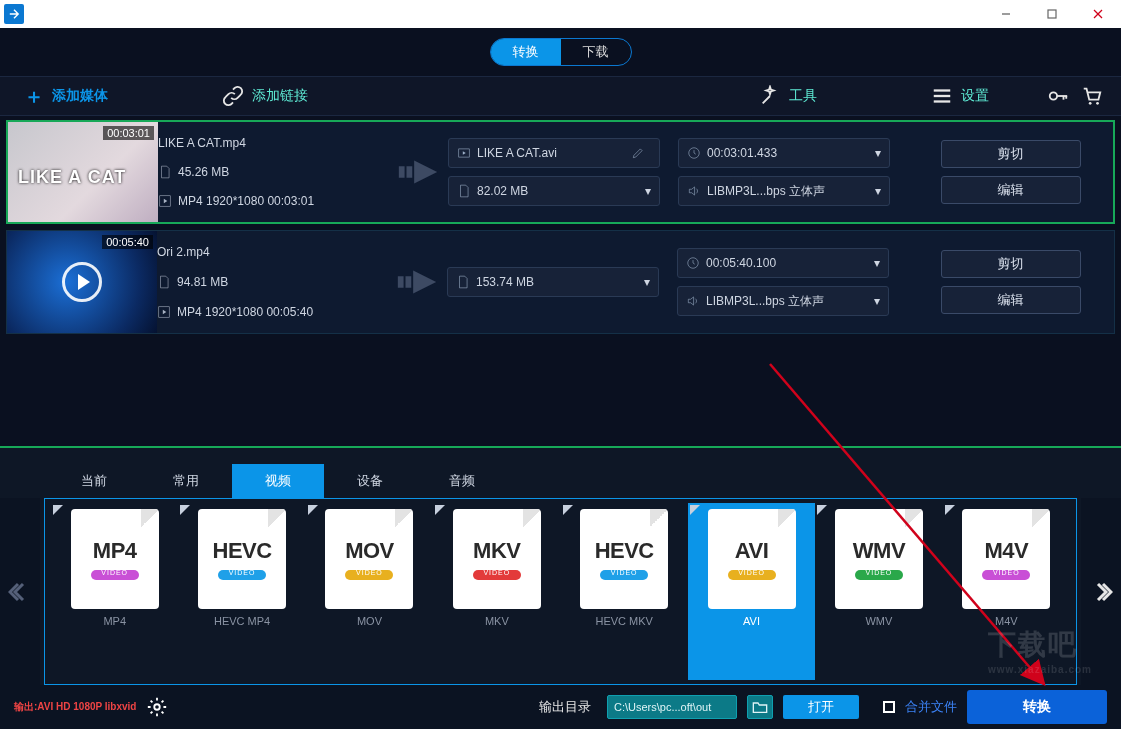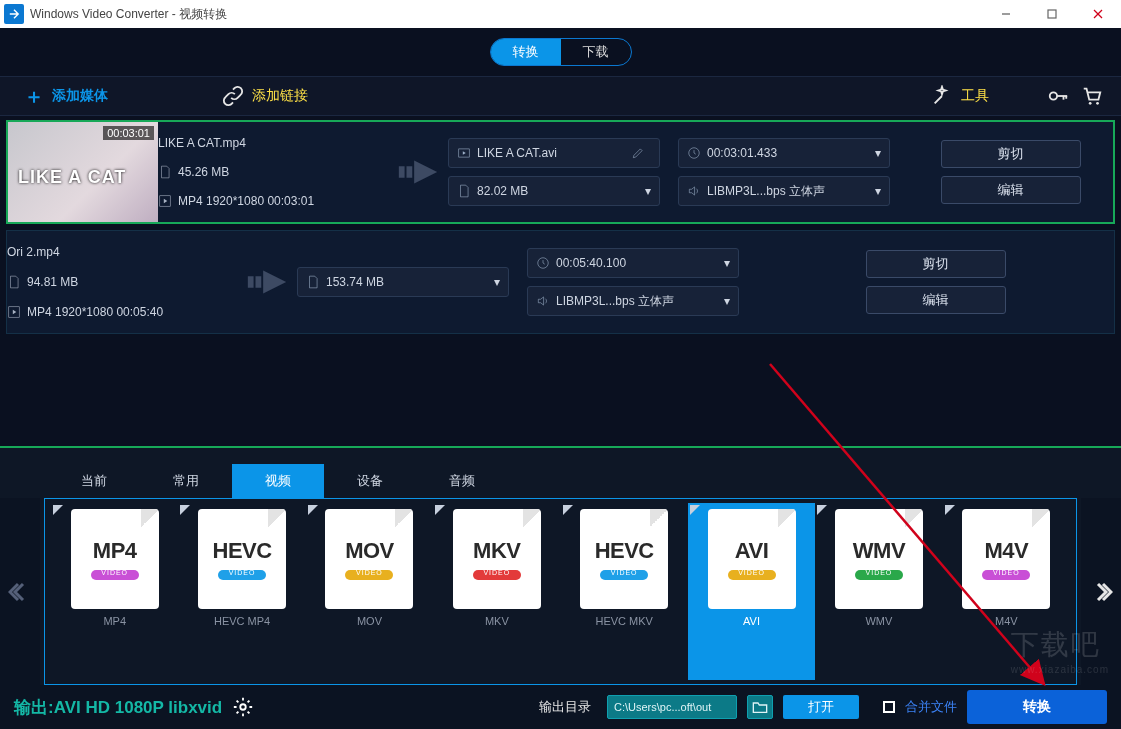--- a/index.html
+++ b/index.html
@@ -16,21 +16,21 @@
 .win-btn svg { width:10px; height:10px; }
 
 
 .mode-row { height:48px; display:flex; align-items:center; justify-content:center; background:#0a1020; }
 .mode-pill { display:flex; border:1px solid #0b78d1; border-radius:16px; overflow:hidden; height:28px; }
 .mode-pill .seg { width:70px; display:flex; align-items:center; justify-content:center; font-size:13px; color:#ddd; }
 .mode-pill .seg.active { background:#0b95e8; color:#fff; }
 
 
 .toolbar { height:40px; background:#0f1628; display:flex; align-items:center; padding:0 12px; border-top:1px solid #1b2740;border-bottom:1px solid #1b2740; }
-.tbtn { display:flex; align-items:center; gap:8px; color:#fde047; font-size:14px; padding:0 12px; height:40px; }
+.tbtn { display:flex; align-items:center; gap:8px; color:#5eead4; font-size:14px; padding:0 12px; height:40px; }
 .tbtn.add { color:#0b95e8; font-weight:bold; margin-right:90px; }
 .tbtn.add .plus { font-size:20px; font-weight:bold; }
 .flex-grow { flex:1; }
 .ticon { width:22px; height:22px; display:flex; align-items:center; justify-content:center; }
 .ticon svg { width:22px; height:22px; }
 
 
 .media-list { padding:4px 6px; }
 .media-item { display:flex; align-items:stretch; height:104px; background:#0e1a30; border:1px solid #143047; margin-bottom:6px; }
 .media-item.selected { border:2px solid #17a858; }
@@ -68,44 +68,43 @@
 .fmt-card .corner { position:absolute; left:2px; top:2px; width:0; height:0; border-top:10px solid #c7d0de; border-right:10px solid transparent; }
 .doc { width:88px; height:100px; background:#fff; border-radius:4px; position:relative; display:flex; flex-direction:column; align-items:center; justify-content:center; }
 .doc:before { content:""; position:absolute; right:0; top:0; width:18px; height:18px; background:linear-gradient(135deg,#e3e3e3 50%, transparent 50%); border-top-right-radius:4px; }
 .doc .big { font-weight:900; font-size:22px; color:#2a2a2a; letter-spacing:-0.5px; }
 .doc .pill { width:48px; height:10px; border-radius:5px; margin-top:6px; position:relative; }
 .doc .pill:after { content:"VIDEO"; position:absolute; left:0; right:0; text-align:center; top:-1px; font-size:7px; color:#fff; letter-spacing:1px; }
 .fmt-label { color:#8a93a3; font-size:11px; margin-top:6px; }
 
 
 .footer { position:absolute; left:0; right:0; bottom:0; height:44px; background:#0b1322; display:flex; align-items:center; padding:0 14px; gap:10px; }
-.footer .lbl { color:#14b8a6; font-size:17px; font-weight:bold; }
+.footer .lbl { color:#ef4444; font-size:10px; font-weight:bold; }
 .footer .gear { width:22px; height:22px; }
 .footer .path { width:130px; height:24px; background:#0c7a87; border:1px solid #0fa0b0; color:#dff4f6; font-size:11px; padding:7px 6px; display:flex; align-items:center; border-radius:2px; margin-left:6px; }
 .footer .folder { width:26px; height:24px; background:#0c7a87; border:1px solid #0fa0b0; display:flex; align-items:center; justify-content:center; border-radius:2px; }
 .footer .open { width:76px; height:24px; background:#0b95e8; color:#fff; font-size:13px; display:flex; align-items:center; justify-content:center; border-radius:2px; }
 .footer .chk { width:12px; height:12px; border:2px solid #fff; margin-left:14px; }
 .footer .conv-btn { width:140px; height:34px; background:#0b62d9; color:#fff; font-size:14px; font-weight:bold; display:flex; align-items:center; justify-content:center; margin-left:auto; border-radius:3px; }
 
 
 .red-arrow { position:absolute; pointer-events:none; }
-.watermark { position:absolute; right:12px; bottom:54px; color:rgba(255,255,255,.15); font-size:28px; font-weight:normal; letter-spacing:2px; pointer-events:none; }
+.watermark { position:absolute; right:29px; bottom:54px; color:rgba(255,255,255,.15); font-size:28px; font-weight:bold; letter-spacing:2px; pointer-events:none; }
 .watermark small { display:block; font-size:10px; color:rgba(255,255,255,.12); letter-spacing:1px; }
 </style>
 </head>
 <body>
 
 <div class="titlebar">
   <div class="titlebar-icon">
     <svg viewBox="0 0 20 20">
         <rect width="20" height="20" fill="#0b78d1"></rect>
         <path d="M4 10h12M10 4l6 6-6 6" stroke="#fff" stroke-width="2" fill="none"></path>
       </svg>
   </div>
-  <span class="titlebar-text">Windows Video Converter - 视频转换</span>
   <div class="win-controls">
     <div class="win-btn">
         <svg viewBox="0 0 10 10">
           <line x1="1" y1="5" x2="9" y2="5" stroke="#666" stroke-width="1.3"></line>
         </svg>
       </div>
     <div class="win-btn">
         <svg viewBox="0 0 10 10">
           <rect x="1" y="1" width="8" height="8" stroke="#666" fill="none" stroke-width="1.2"></rect>
         </svg>
@@ -141,20 +140,30 @@
   </div>
   <div class="flex-grow"></div>
   <div class="tbtn">
     <span class="ticon">
         <svg viewBox="0 0 24 24">
           <path d="M12 2l1 3 3 1-3 1-1 3-1-3-3-1 3-1 1-3zM4 20l8-8" stroke="#e6e6e6" stroke-width="2" fill="none"></path>
         </svg>
       </span>
     <span>工具</span>
   </div>
+  <div class="tbtn" style="margin-left:90px">
+    <span class="ticon">
+        <svg viewBox="0 0 24 24">
+          <line x1="3" y1="6" x2="21" y2="6" stroke="#e6e6e6" stroke-width="2.5"></line>
+          <line x1="3" y1="12" x2="21" y2="12" stroke="#e6e6e6" stroke-width="2.5"></line>
+          <line x1="3" y1="18" x2="21" y2="18" stroke="#e6e6e6" stroke-width="2.5"></line>
+        </svg>
+      </span>
+    <span>设置</span>
+  </div>
   <div class="tbtn" style="margin-left:40px;padding:0 6px">
     <span class="ticon">
         <svg viewBox="0 0 24 24">
           <circle cx="7" cy="12" r="4" stroke="#e6e6e6" stroke-width="2" fill="none"></circle>
           <line x1="11" y1="12" x2="22" y2="12" stroke="#e6e6e6" stroke-width="2"></line>
           <line x1="18" y1="12" x2="18" y2="16" stroke="#e6e6e6" stroke-width="2"></line>
           <line x1="21" y1="12" x2="21" y2="15" stroke="#e6e6e6" stroke-width="2"></line>
         </svg>
       </span>
   </div>
@@ -234,20 +243,24 @@
         <span class="right-icon">▾</span>
       </div>
     </div>
     <div class="btns-col">
       <div class="act-btn">剪切</div>
       <div class="act-btn">编辑</div>
     </div>
   </div>
 
   <div class="media-item">
+    <div class="thumb t2">
+      <div class="dur">00:05:40</div>
+      <div class="play"></div>
+    </div>
     <div class="meta">
       <div class="row">
           <span>Ori 2.mp4</span>
         </div>
       <div class="row">
           <svg viewBox="0 0 24 24">
             <path d="M6 2h9l4 4v16H6z" stroke="#a8b2c3" fill="none"></path>
           </svg>
           <span>94.81 MB</span>
         </div>

